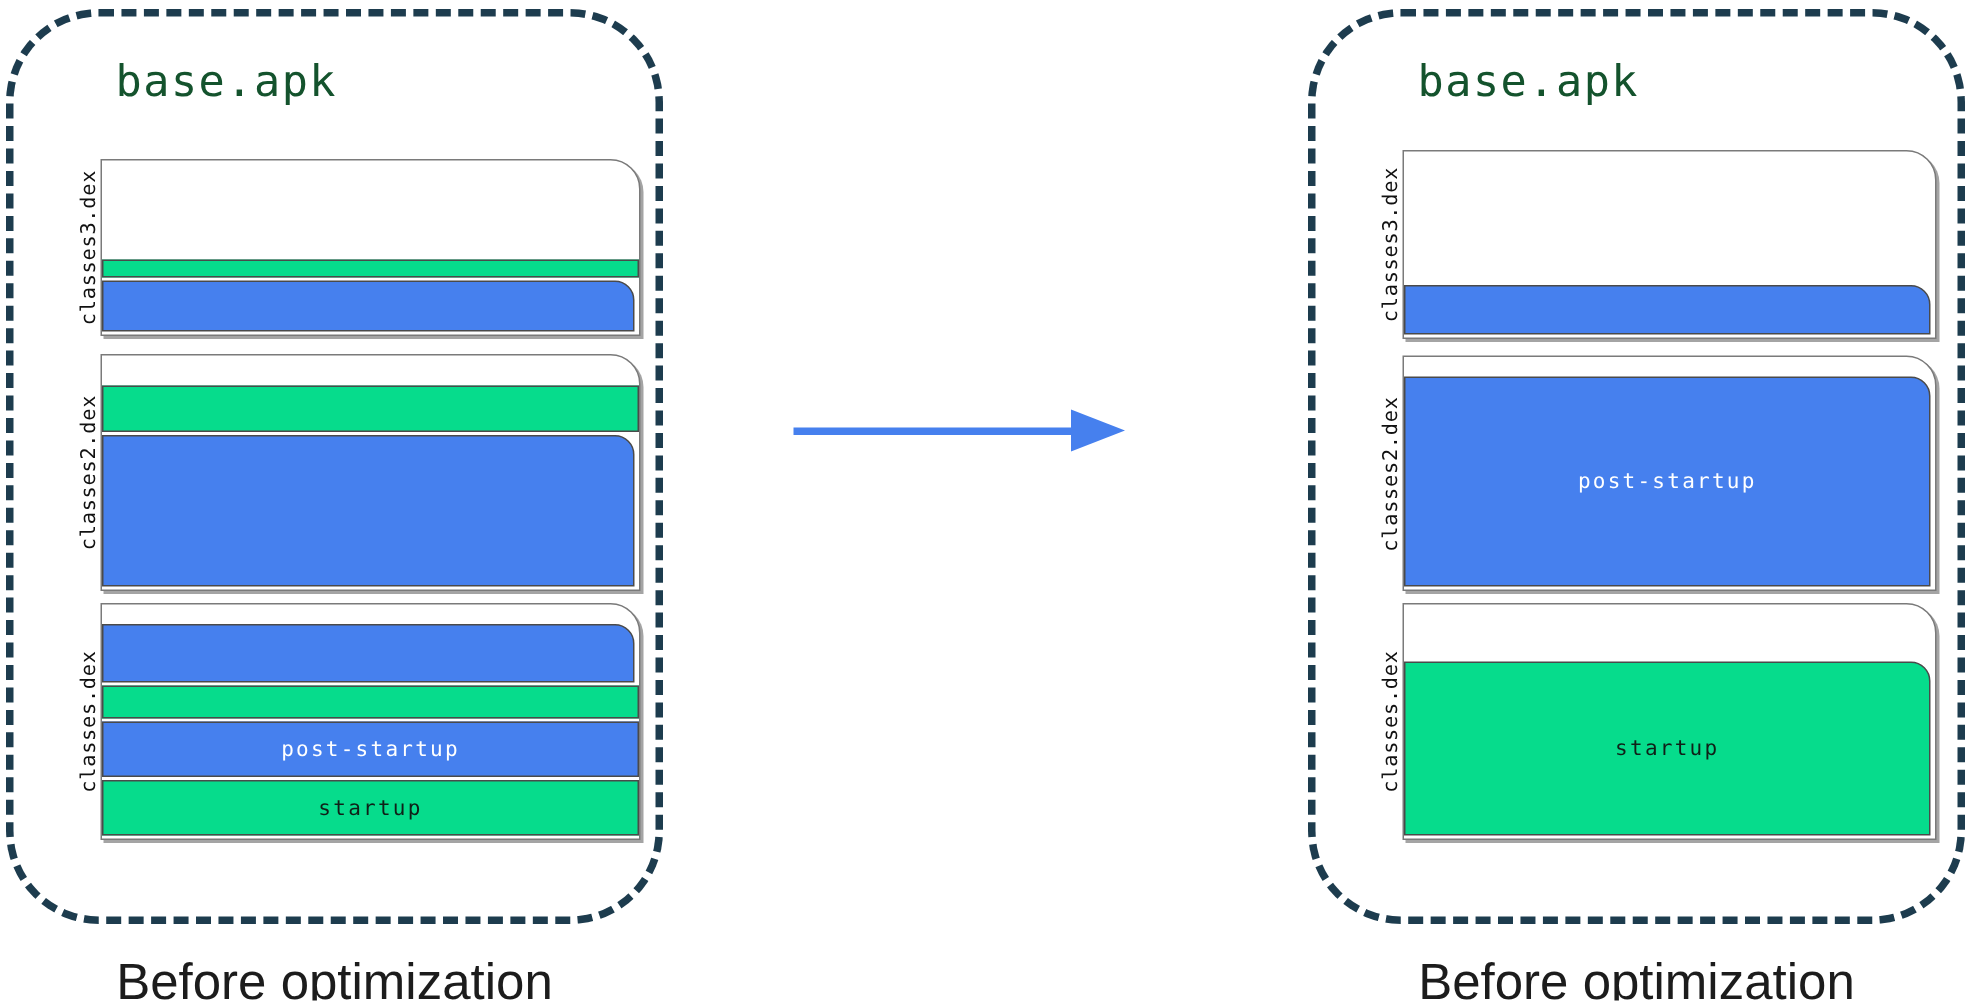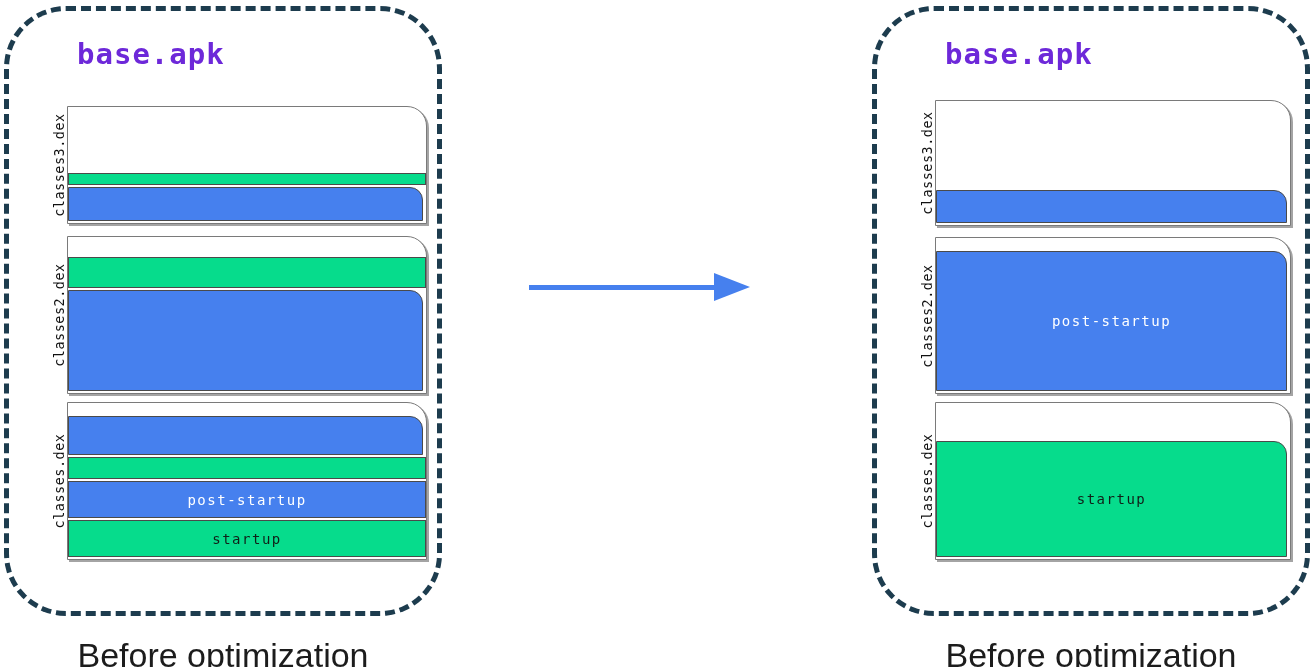--- a/index.html
+++ b/index.html
@@ -10,21 +10,21 @@
   }
   .panel {
     position:absolute; top:6px; width:438px; height:610px;
     border:5px dashed var(--dash-border); border-radius:62px;
     box-sizing:border-box;
   }
   .panel.before { left:4px; }
   .panel.after  { left:872px; }
   .apk-title {
     position:absolute; left:68px; top:26px;
-    font-size:29px; color:#6d28d9; letter-spacing:1px;font-weight:bold;
+    font-size:29px; color:#14532d; letter-spacing:1px;
   }
   .file { position:absolute; left:58px; width:360px; }
   .panel.after .file { width:356px; }
   .file-label {
     position:absolute; width:130px; height:16px; left:-73px; top:50%;
     margin-top:-8px; transform:rotate(-90deg); text-align:center;
     font-size:13.5px; color:#111; letter-spacing:0.5px;
   }
   .page {
     position:absolute; inset:0; background:#ffffff;

